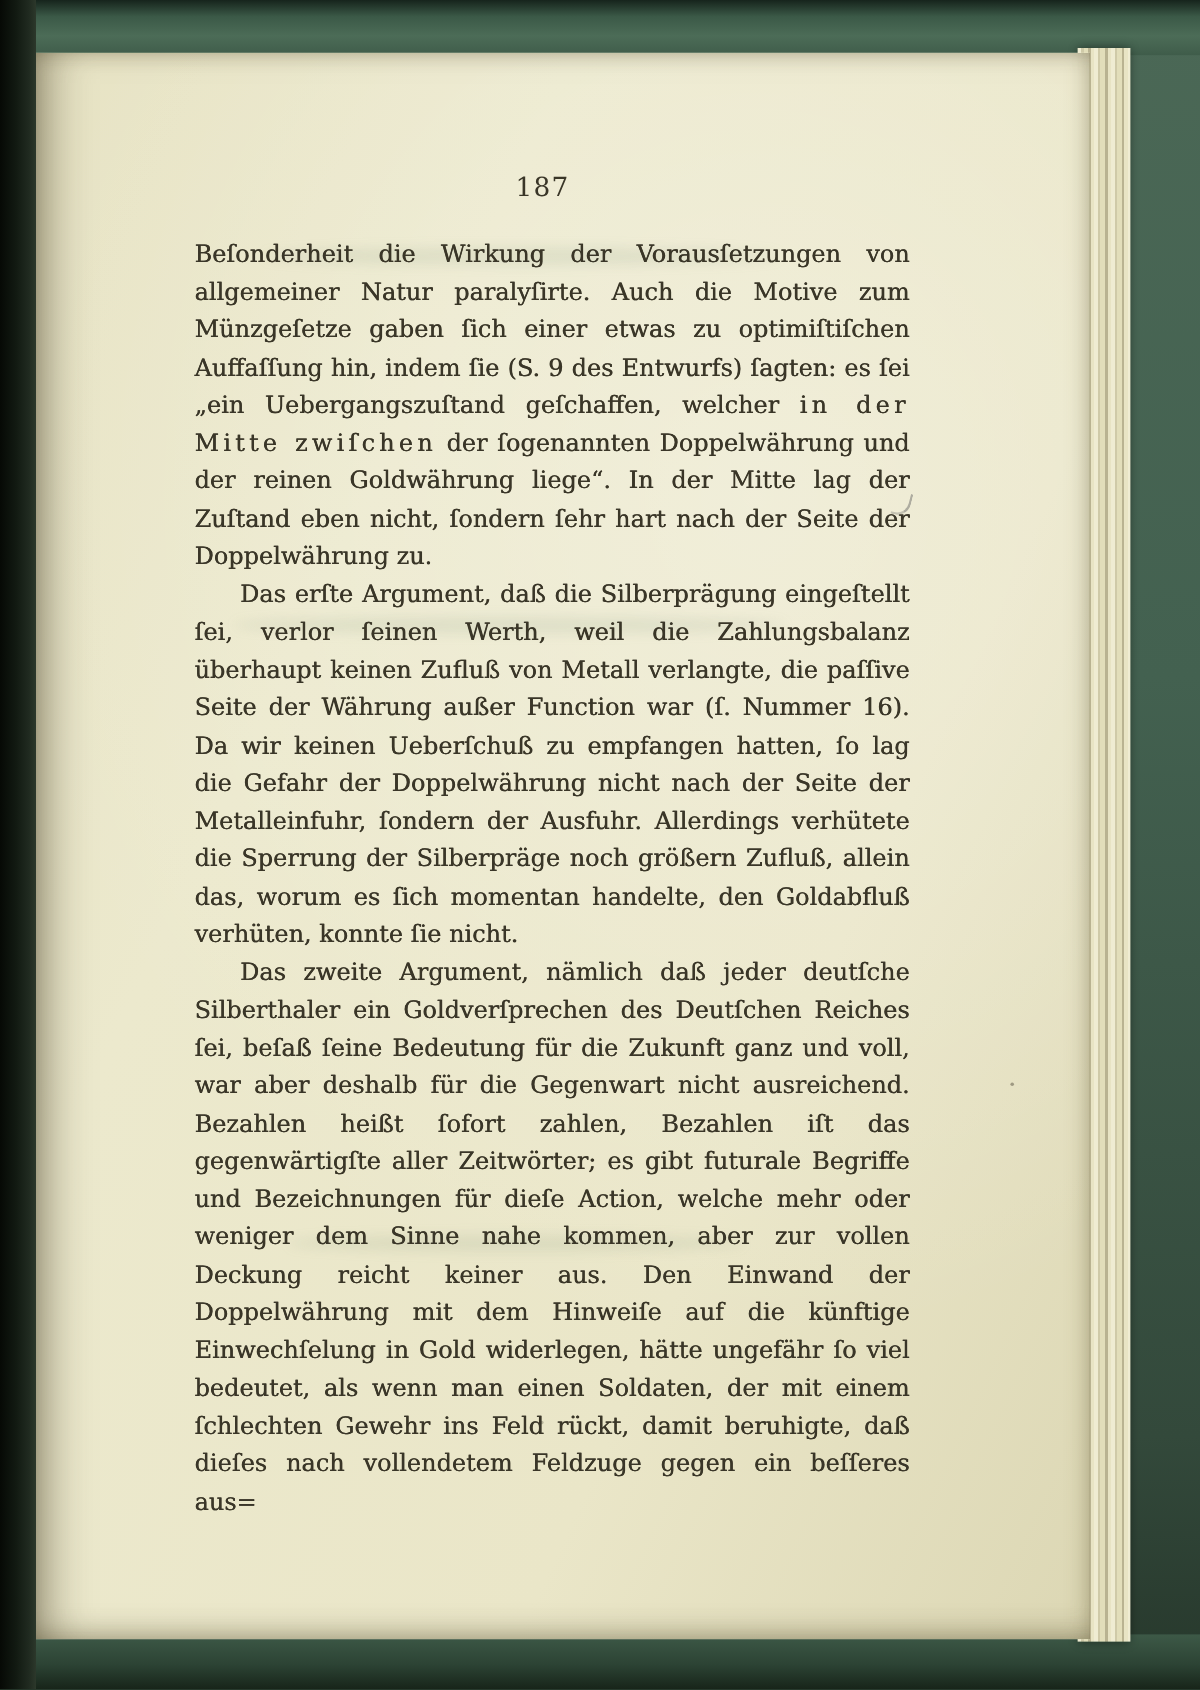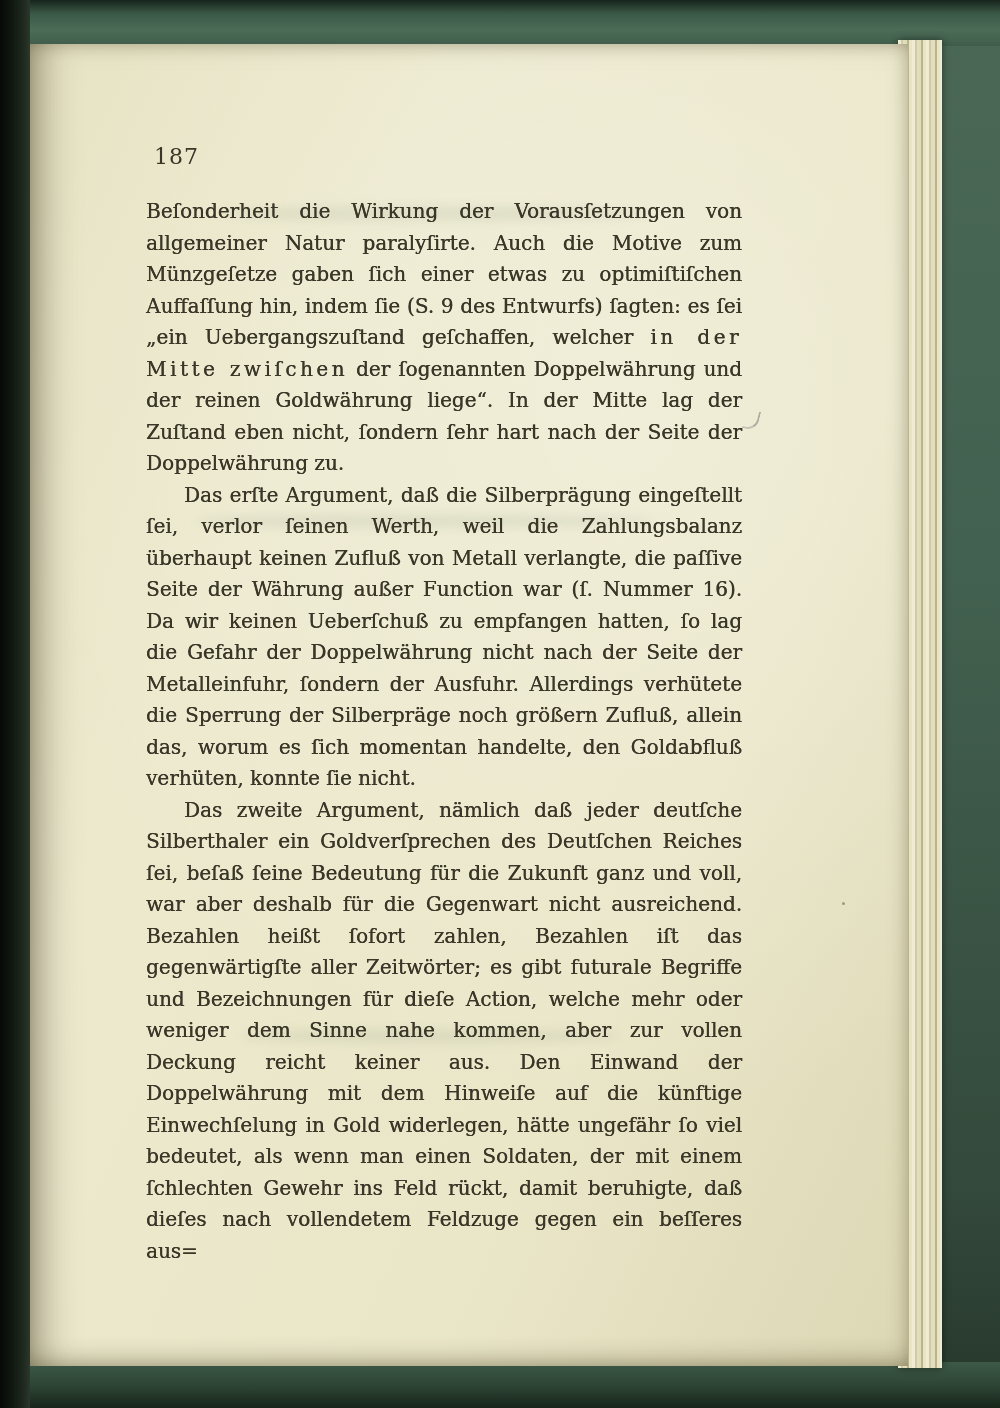--- a/index.html
+++ b/index.html
@@ -54,28 +54,28 @@
       linear-gradient(115deg, #e7e3c4 0%, #ece9cd 30%, #eae6c8 68%, #dcd7b4 100%);
     box-shadow:
       inset 28px 0 40px -22px rgba(56,48,24,.55),
       inset -10px 0 20px -10px rgba(95,85,50,.35),
       inset 0 -16px 26px -14px rgba(80,70,40,.38),
       inset 0 10px 18px -12px rgba(80,70,40,.30);
   }
 
   .page-number {
     position:absolute; top:100px; left:124px; width:596px;
-    text-align:left;
+    text-align:center;
     font-size:22px;
     letter-spacing:1px;
     color: var(--ink, #3a3628);
   }
 
   .text-block {
-    position:absolute; top:152px; left:116px; width:596px;
+    position:absolute; top:152px; left:132px; width:596px;
     font-size:20px;
     line-height:31.5px;
     color: var(--ink, #3a3628);
     text-align:justify;
     hyphens:auto;
     -webkit-hyphens:auto;
     text-shadow: 0.3px 0 0 currentColor; 
   }
   .para { text-indent:38px; }
   .para.no-indent { text-indent:0; }

